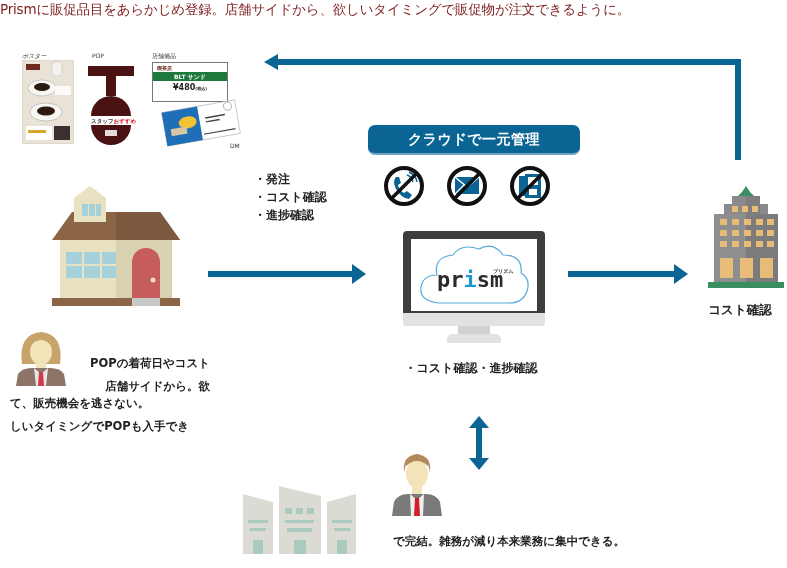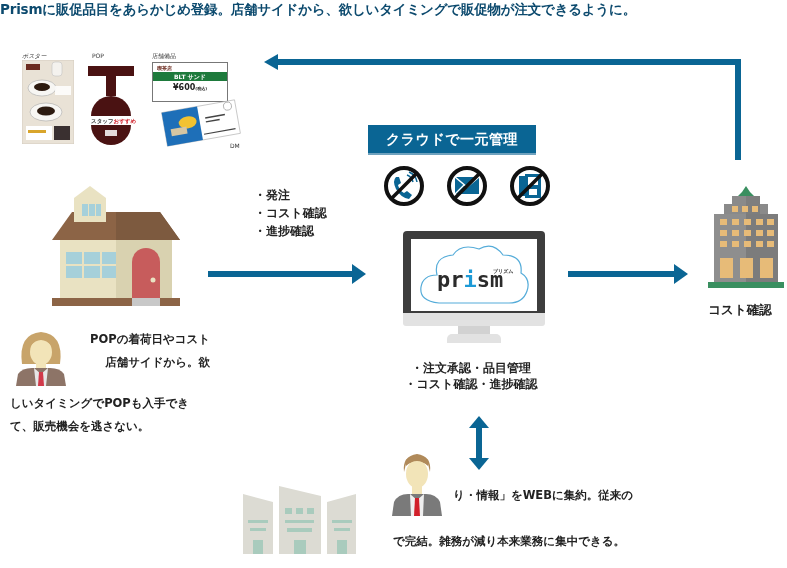--- a/index.html
+++ b/index.html
@@ -1,24 +1,24 @@
 <!DOCTYPE html>
 <html><head>
 <meta charset="utf-8">
 <style>
   * { box-sizing: border-box; margin: 0; padding: 0; }
   html, body { width: 787px; height: 568px; background: #ffffff; overflow: hidden; }
   body { position: relative; font-family: "DejaVu Sans", "Liberation Sans", sans-serif; color: #222; }
   .abs { position: absolute; }
-  .headline { left: 0; top: 1px; font-size: 13.5px; font-weight: bold; color: #0c4a6e; white-space: nowrap; letter-spacing: -0.2px; }
+  .headline { left: 0; top: 1px; font-size: 13.5px; font-weight: normal; color: #7f1d1d; white-space: nowrap; letter-spacing: -0.2px; }
   .small-label { font-size: 6px; color: #333; white-space: nowrap; }
   .bullets { font-size: 12px; font-weight: bold; color: #222; line-height: 18px; white-space: nowrap; }
   .bullets li { list-style: none; }
   .bullets li::before { content: "・"; }
-  .cloud-banner { left: 368px; top: 125px; width: 168px; height: 30px; background: #0a6594; border-bottom: 2px solid #6fa2be; color: #fff; font-size: 14px; font-weight: bold; text-align: center; line-height: 29px; letter-spacing: 0.5px; }
+  .cloud-banner { left: 368px; top: 125px; width: 212px; height: 30px; background: #0a6594; border-bottom: 2px solid #6fa2be; color: #fff; font-size: 14px; font-weight: bold; text-align: center; line-height: 29px; letter-spacing: 0.5px; border-radius: 7px; }
   .text-block { font-size: 11.5px; font-weight: bold; color: #222; line-height: 23px; }
   .right { text-align: right; }
   .center { text-align: center; }
   .vendor-name { left: 700px; top: 302px; width: 80px; font-size: 12.5px; font-weight: bold; text-align: center; }
 </style>
 </head>
 <body>
 
 <div class="abs headline">Prismに販促品目をあらかじめ登録。店舗サイドから、欲しいタイミングで販促物が注文できるように。</div>
 
@@ -48,21 +48,21 @@
     <text x="5" y="59" font-size="5.5" font-weight="bold" fill="#333" font-family="DejaVu Sans, sans-serif">スタッフ<tspan fill="#d1222c">おすすめ！</tspan></text>
     <path d="M5 61 A20 20 0 0 0 45 61 Z" fill="#4a1212"></path>
     <rect x="19" y="66" width="12" height="6" fill="#fff" opacity="0.85"></rect>
   </svg>
 
   <div class="abs small-label" style="left:134px; top:0px;">店舗備品</div>
   <div class="abs" style="left:134px; top:10px; width:76px; height:40px; border:1px solid #777; background:#fff;">
     <div style="font-size:5px; font-weight:bold; color:#6b2b1f; padding:2px 0 0 4px; height:9px;">喫茶店</div>
     <div style="background:#1e7a3c; color:#fff; font-size:6px; font-weight:bold; text-align:center; height:9px; line-height:9px;">BLT サンド</div>
     <div style="text-align:center; font-size:8px; font-weight:bold; padding-top:2px;">
-      <span>¥600</span><span style="font-size:4px;">(税込)</span>
+      <span>¥480</span><span style="font-size:4px;">(税込)</span>
     </div>
   </div>
   <svg class="abs" style="left:140px; top:46px;" width="86" height="50" viewBox="0 0 86 50">
     <g transform="rotate(-10 43 25)">
       <rect x="6" y="8" width="74" height="34" fill="#fff" stroke="#aaa" stroke-width="0.6"></rect>
       <rect x="6" y="8" width="36" height="34" fill="#1e6fb8"></rect>
       <ellipse cx="30" cy="22" rx="9" ry="6" fill="#f2c230"></ellipse>
       <rect x="12" y="26" width="16" height="7" fill="#d6c6a2"></rect>
       <circle cx="72" cy="13" r="4" fill="none" stroke="#888" stroke-width="0.6"></circle>
       <rect x="48" y="20" width="20" height="1.5" fill="#444"></rect>
@@ -116,21 +116,21 @@
     <rect x="50" y="70" width="14" height="12" fill="#a6d0da"></rect>
   <rect x="14" y="84" width="16" height="12" fill="#a6d0da"></rect>
     <rect x="32" y="84" width="16" height="12" fill="#a6d0da"></rect>
     <rect x="50" y="84" width="14" height="12" fill="#a6d0da"></rect>
   <path d="M80 116 L80 80 A14 14 0 0 1 108 80 L108 116 Z" fill="#c75c5c"></path>
   <circle cx="101" cy="98" r="2.5" fill="#e9e2c2"></circle>
   <rect x="0" y="116" width="128" height="8" fill="#8c6446"></rect>
   <rect x="80" y="116" width="28" height="8" fill="#c8c8c8"></rect>
 </svg>
 
-<ul class="abs bullets" style="left:254px; top:186px;">
+<ul class="abs bullets" style="left:254px; top:170px;">
   <li>発注</li>
   <li>コスト確認</li>
   <li>進捗確認</li>
 </ul>
 
 <svg class="abs" style="left:208px; top:264px;" width="160" height="20" viewBox="0 0 160 20">
   <rect x="0" y="7" width="146" height="6" fill="#0a6594"></rect>
   <polygon points="144,0 158,10 144,20" fill="#0a6594"></polygon>
 </svg>
 
@@ -143,23 +143,20 @@
   <svg class="abs" style="left:14px; top:12px;" width="114" height="66" viewBox="0 0 114 66">
     <path d="M22 60 Q2 58 4 44 Q6 32 20 32 Q16 14 36 12 Q44 0 62 6 Q76 -2 86 12 Q106 12 104 30 Q114 36 110 48 Q106 60 92 60 Z" fill="#fff" stroke="#55acd9" stroke-width="1.2"></path>
   </svg>
   <div class="abs" style="left:34px; top:36px; font-size:22px; font-weight:bold; color:#2b2b2b; letter-spacing:0px; font-family:'DejaVu Sans Mono', monospace;">
     <span>pr</span><span style="color:#1d9ad6;">i</span><span>sm</span>
   </div>
   <div class="abs" style="left:90px; top:37px; font-size:5px; font-weight:bold; color:#333;">プリズム</div>
 </div>
 
 <div class="abs bullets center" style="left:376px; top:360px; width:190px; line-height:16px;">
-  <div>
-    <span>・</span><span>注文承認</span><span>・</span><span>品目管理</span>
-  </div>
   <div>
     <span>・</span><span>コスト確認</span><span>・</span><span>進捗確認</span>
   </div>
 </div>
 
 <svg class="abs" style="left:568px; top:264px;" width="124" height="20" viewBox="0 0 124 20">
   <rect x="0" y="7" width="108" height="6" fill="#0a6594"></rect>
   <polygon points="106,0 120,10 106,20" fill="#0a6594"></polygon>
 </svg>
 
@@ -199,27 +196,27 @@
 
 <svg class="abs" style="left:14px; top:324px;" width="54" height="62" viewBox="0 0 54 62">
   <path d="M8 40 Q4 10 27 8 Q50 10 46 40 Z" fill="#c8a46a"></path>
   <ellipse cx="27" cy="28" rx="11" ry="13" fill="#f2e4b8"></ellipse>
   <path d="M16 22 Q27 10 38 22 L38 14 Q27 4 16 14 Z" fill="#c8a46a"></path>
   <rect x="22" y="38" width="10" height="8" fill="#f2e4b8"></rect>
   <path d="M2 62 L4 50 Q8 44 18 44 L36 44 Q46 44 50 50 L52 62 Z" fill="#8d7467"></path>
   <polygon points="20,44 27,50 34,44 32,62 22,62" fill="#e6e6e6"></polygon>
   <polygon points="25,48 29,48 30,62 24,62" fill="#d1394a"></polygon>
 </svg>
-<div class="abs text-block right" style="left:8px; top:328px; width:202px;">
+<div class="abs text-block right" style="left:8px; top:352px; width:202px;">
   <div>POPの着荷日やコスト</div>
   <div>店舗サイドから。欲</div>
 </div>
 <div class="abs text-block" style="left:10px; top:392px; width:240px;">
+  <div>て、販売機会を逃さない。</div>
   <div>しいタイミングでPOPも入手でき</div>
-  <div>て、販売機会を逃さない。</div>
 </div>
 
 <svg class="abs" style="left:468px; top:416px;" width="22" height="54" viewBox="0 0 22 54">
   <rect x="8" y="10" width="6" height="34" fill="#0a6594"></rect>
   <polygon points="11,0 21,12 1,12" fill="#0a6594"></polygon>
   <polygon points="11,54 21,42 1,42" fill="#0a6594"></polygon>
 </svg>
 
 <svg class="abs" style="left:243px; top:486px;" width="114" height="70" viewBox="0 0 114 70">
   <polygon points="0,8 30,16 30,68 0,68" fill="#dcdbd3"></polygon>
@@ -244,17 +241,16 @@
 <svg class="abs" style="left:390px; top:450px;" width="54" height="66" viewBox="0 0 54 66">
   <path d="M14 22 Q12 6 27 4 Q42 6 40 22 L38 14 Q27 10 16 14 Z" fill="#b08a5a"></path>
   <ellipse cx="27" cy="24" rx="11" ry="14" fill="#f2e4b8"></ellipse>
   <path d="M16 16 Q27 6 38 16 L38 10 Q27 2 16 10 Z" fill="#b08a5a"></path>
   <rect x="22" y="36" width="10" height="8" fill="#f2e4b8"></rect>
   <path d="M2 66 L4 52 Q8 44 18 44 L36 44 Q46 44 50 52 L52 66 Z" fill="#7a7a7a"></path>
   <polygon points="20,44 27,50 34,44 33,66 21,66" fill="#efefef"></polygon>
   <polygon points="25,48 29,48 30,66 24,66" fill="#d11f2a"></polygon>
 </svg>
 <div class="abs text-block right" style="left:380px; top:484px; width:253px;">
-  <div>り・情報」をWEBに集約。従来の</div>
 </div>
 <div class="abs text-block center" style="left:374px; top:530px; width:270px;">
   <div>で完結。雑務が減り本来業務に集中できる。</div>
 </div>
 
 </body></html>

